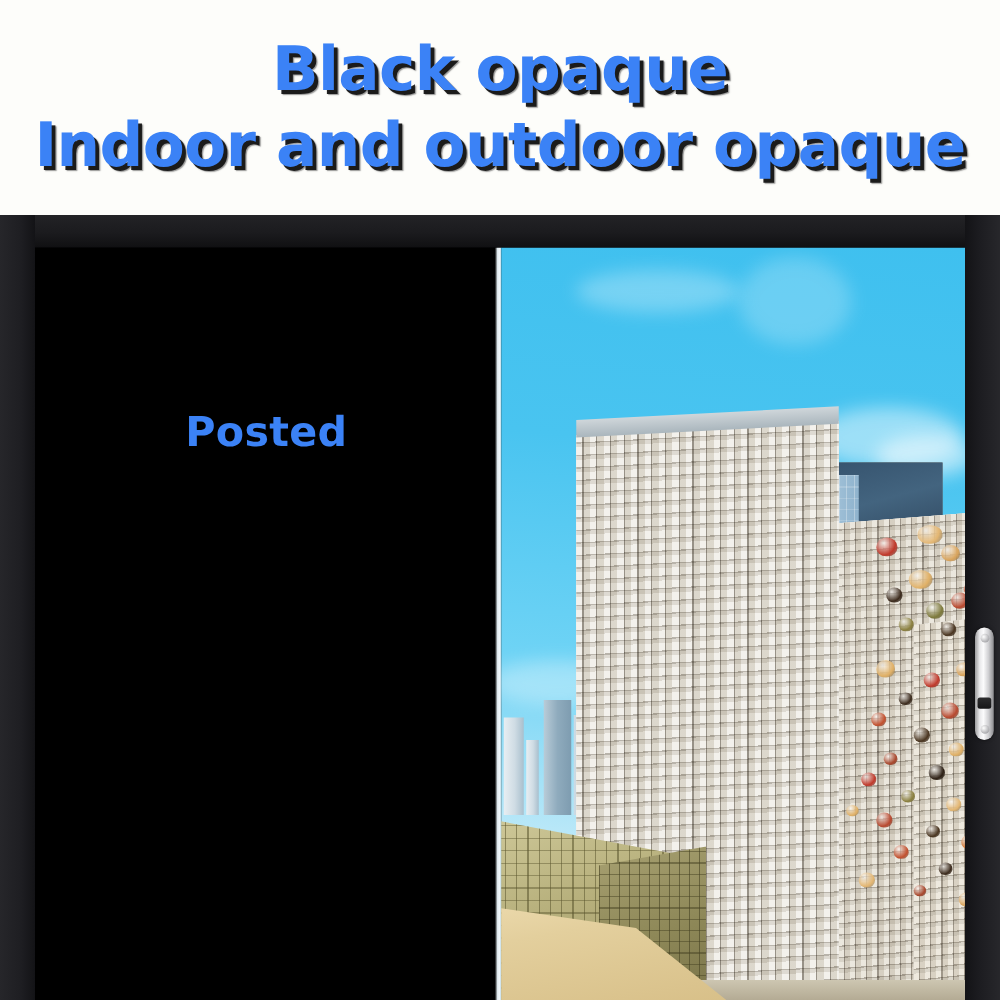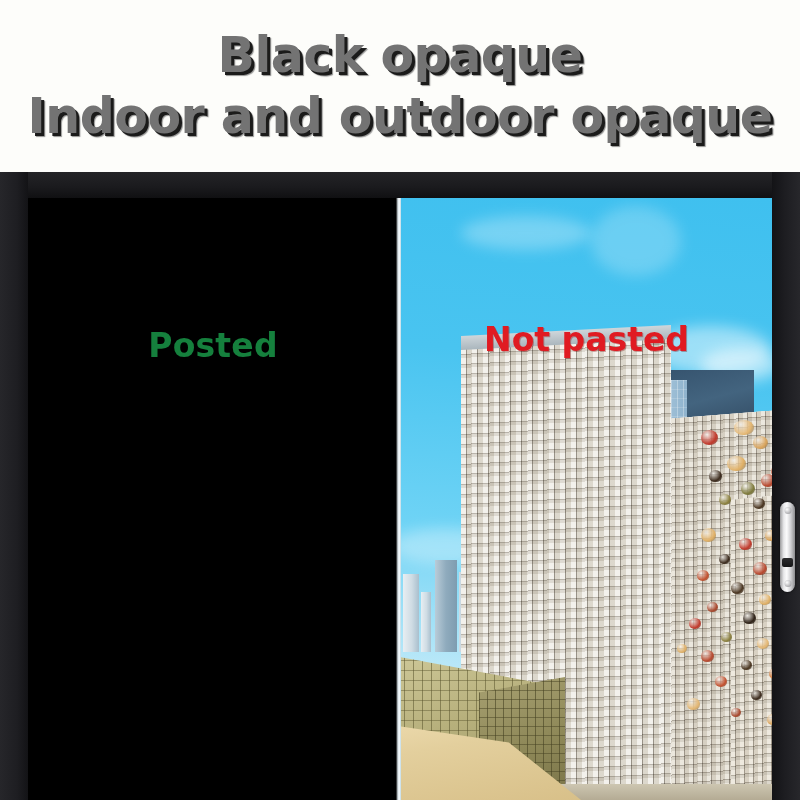--- a/index.html
+++ b/index.html
@@ -12,21 +12,21 @@
 
   
   .header{
     position:absolute;left:0;top:0;width:800px;height:172px;
     background:#fdfdfa;
     display:flex;flex-direction:column;
     align-items:center;justify-content:center;
     box-sizing:border-box;
   }
   .title-line{
-    color:#737373;
+    color:#3b82f6;
     font-weight:700;
     line-height:1.0;
     letter-spacing:-0.5px;
     white-space:nowrap;
     text-shadow:
        3px 3px 0 rgba(20,20,20,0.95),
        4px 4px 1px rgba(60,60,60,0.55);
   }
   .title-line.l1{font-size:49px;margin-bottom:12px;}
   .title-line.l2{font-size:49px;}
@@ -59,21 +59,21 @@
   }
 
   
   .pane-dark{
     position:absolute;left:0;top:0;width:370px;height:100%;
     background:#000000;
   }
   .pane-dark .pane-label{
     position:absolute;left:0;right:0;top:128px;
     text-align:center;
-    color:#15803d;font-size:33px;font-weight:700;
+    color:#3b82f6;font-size:33px;font-weight:700;
     letter-spacing:.2px;
   }
 
   
   .pane-divider{
     position:absolute;left:368px;top:0;width:5px;height:100%;
     background:linear-gradient(90deg,#0a0a0a 0%,#dfe9ee 40%,#f2f7fa 70%,#bcd9e6 100%);
   }
 
   
@@ -336,21 +336,20 @@
               <div class="balloon" style="left: 368px; top: 470px; width: 12px; height: 11px; background: radial-gradient(circle at 34% 30%, rgba(255, 255, 255, 0.55), rgb(210, 122, 58) 62%, rgba(0, 0, 0, 0.35));"></div>
               <div class="balloon" style="left: 276px; top: 446px; width: 10px; height: 9px; background: radial-gradient(circle at 34% 30%, rgba(255, 255, 255, 0.55), rgb(224, 176, 102) 62%, rgba(0, 0, 0, 0.35));"></div>
               <div class="balloon" style="left: 314px; top: 478px; width: 12px; height: 11px; background: radial-gradient(circle at 34% 30%, rgba(255, 255, 255, 0.55), rgb(194, 81, 47) 62%, rgba(0, 0, 0, 0.35));"></div>
               <div class="balloon" style="left: 350px; top: 492px; width: 11px; height: 10px; background: radial-gradient(circle at 34% 30%, rgba(255, 255, 255, 0.55), rgb(59, 42, 28) 62%, rgba(0, 0, 0, 0.35));"></div>
               <div class="balloon" style="left: 286px; top: 500px; width: 13px; height: 12px; background: radial-gradient(circle at 34% 30%, rgba(255, 255, 255, 0.55), rgb(227, 182, 114) 62%, rgba(0, 0, 0, 0.35));"></div>
               <div class="balloon" style="left: 330px; top: 510px; width: 10px; height: 9px; background: radial-gradient(circle at 34% 30%, rgba(255, 255, 255, 0.55), rgb(168, 71, 44) 62%, rgba(0, 0, 0, 0.35));"></div>
               <div class="balloon" style="left: 366px; top: 516px; width: 12px; height: 11px; background: radial-gradient(circle at 34% 30%, rgba(255, 255, 255, 0.55), rgb(217, 164, 92) 62%, rgba(0, 0, 0, 0.35));"></div>
             </div>
         </div>
 
-        <div class="pane-label">Not pasted</div>
       </div>
     </div>
 
     <div class="handle">
       <div class="screw top"></div>
       <div class="notch"></div>
       <div class="screw bot"></div>
     </div>
   </div>
 </div>

